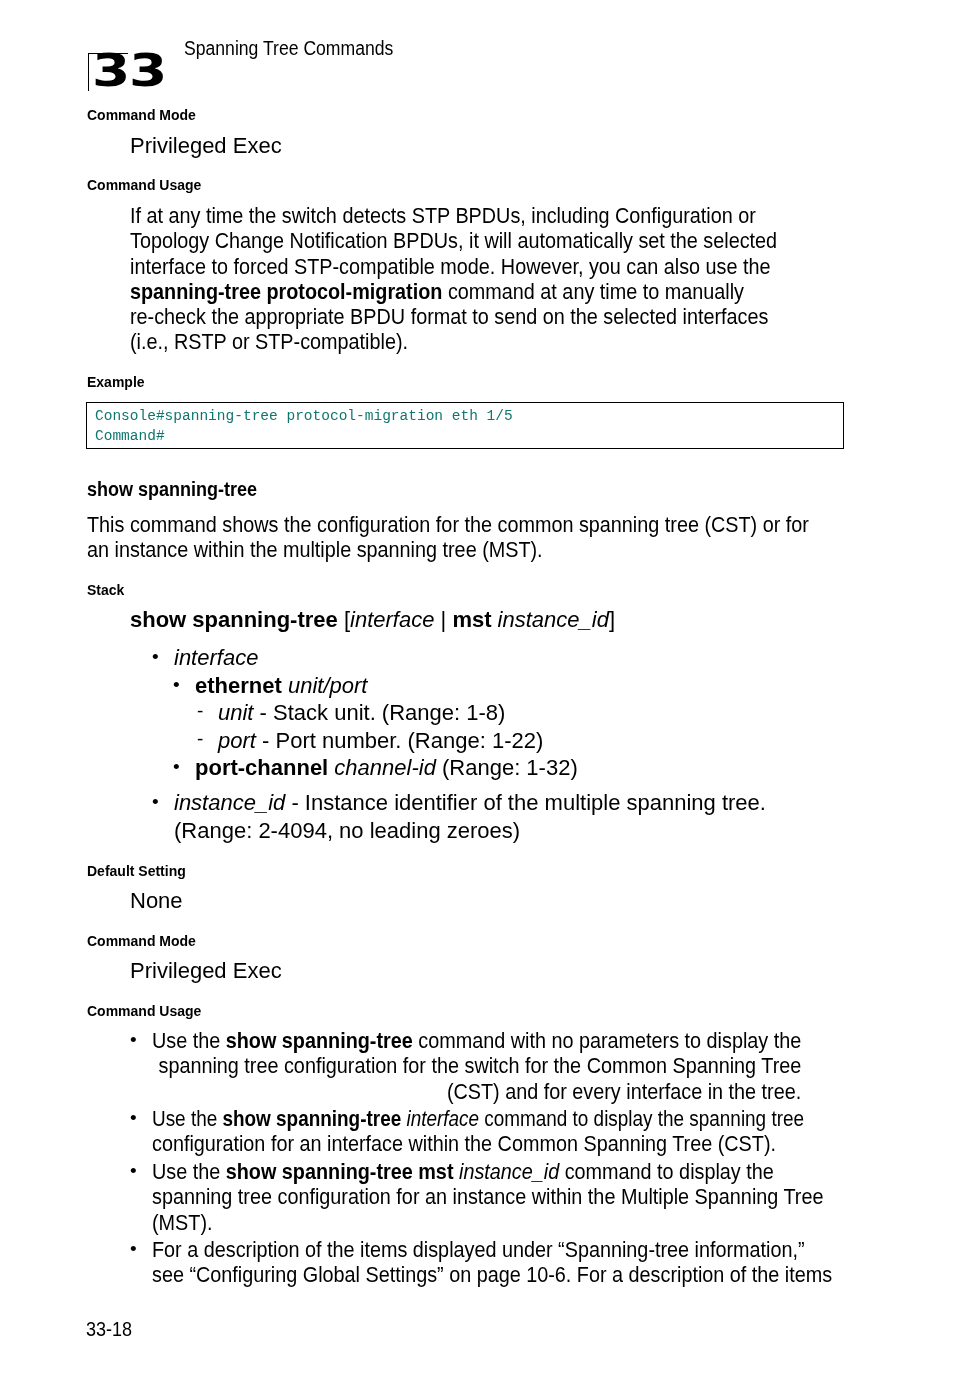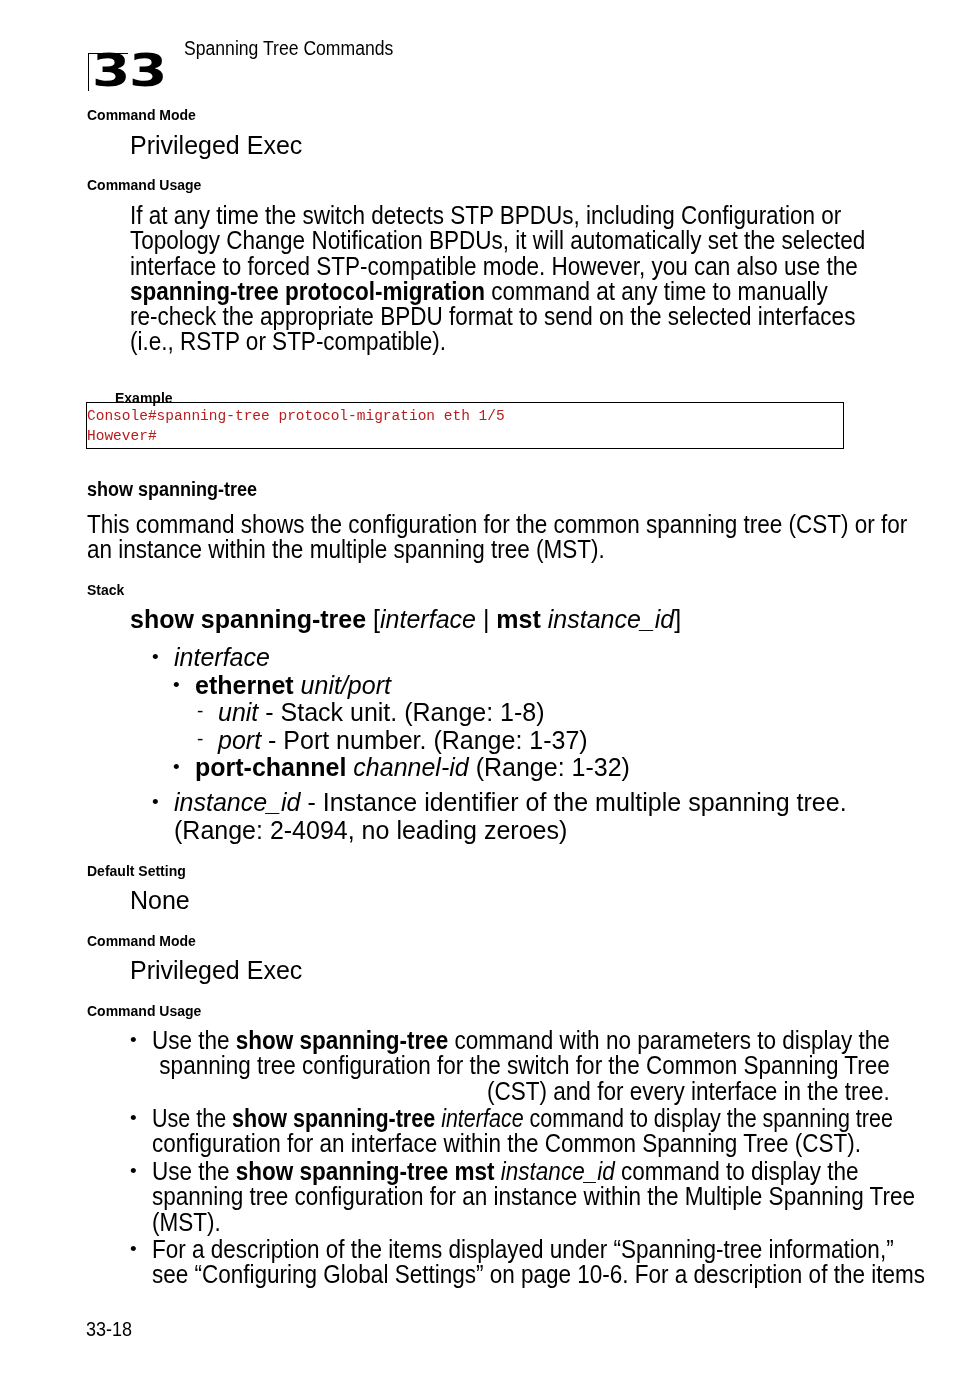--- a/index.html
+++ b/index.html
@@ -6,24 +6,24 @@
   body { width: 954px; height: 1388px; position: relative; overflow: hidden;
          font-family: "Liberation Sans", sans-serif; color: #000; }
   .abs { position: absolute; }
   .chap-box { left: 88px; top: 33px; width: 80px; height: 40px; margin-top: 20px; }
   .chap-box .bar-v { position: absolute; left: 0; top: 0; width: 1px; height: 38px; background:#000; }
   .chap-box .bar-h { position: absolute; left: 0; top: 0; width: 40px; height: 1px; background:#000; }
   .chap-num { position: absolute; left: 4px; top: -6px; font-family: "DejaVu Sans", sans-serif; font-weight: bold;
               font-size: 44px; letter-spacing: -1px; line-height: 48px; transform: scaleX(1.25); transform-origin: left top; }
   .chap-title { left: 184px; top: 37px; font-size: 20px; transform: scaleX(0.88); transform-origin: left top; }
   .h { font-weight: bold; font-size: 14px; line-height: 22px; }
-  .t { font-size: 25px; line-height: 25.3px; }
+  .t { font-size: 22px; line-height: 25.3px; }
   .cond { transform: scaleX(0.9); transform-origin: left top; white-space: nowrap; }
   .code-box { left: 86px; top: 402px; width: 758px; height: 47px; border: 1px solid #000; box-sizing: border-box; }
-  .code-line { font-family: "Liberation Mono", monospace; font-size: 14.5px; line-height: 20px; position: absolute; left: 0; color:#b91c1c; }
+  .code-line { font-family: "Liberation Mono", monospace; font-size: 14.5px; line-height: 20px; position: absolute; left: 8px; color:#0f766e; }
   .bullet { position: absolute; font-size: 19px; }
   b { font-weight: bold; }
   i { font-style: italic; }
 </style>
 </head>
 <body>
 
 <div class="abs chap-box">
   <div class="bar-v"></div>
     <div class="bar-h"></div>
@@ -37,24 +37,24 @@
 <div class="abs h" style="left:87px;top:174px;">Command Usage</div>
 <div class="abs t" style="left:130px;top:203px;">
   <div class="cond">If at any time the switch detects STP BPDUs, including Configuration or</div>
   <div class="cond">Topology Change Notification BPDUs, it will automatically set the selected</div>
   <div class="cond">interface to forced STP-compatible mode. However, you can also use the</div>
   <div class="cond"><b>spanning-tree protocol-migration</b> <span>command at any time to manually</span></div>
   <div class="cond">re-check the appropriate BPDU format to send on the selected interfaces</div>
   <div class="cond">(i.e., RSTP or STP-compatible).</div>
 </div>
 
-<div class="abs h" style="left:87px;top:387px;margin-left:28px;">Example</div>
+<div class="abs h" style="left:87px;top:371px;">Example</div>
 <div class="abs code-box">
   <div class="code-line" style="top:3px;">Console#spanning-tree protocol-migration eth 1/5</div>
-  <div class="code-line" style="top:23px;">However#</div>
+  <div class="code-line" style="top:23px;">Command#</div>
 </div>
 
 <div class="abs h cond" style="left:87px;top:478px;font-size:20px;">show spanning-tree</div>
 <div class="abs t" style="left:87px;top:512px;">
   <div class="cond">This command shows the configuration for the common spanning tree (CST) or for</div>
   <div class="cond">an instance within the multiple spanning tree (MST).</div>
 </div>
 
 <div class="abs h" style="left:87px;top:579px;">Stack</div>
 <div class="abs t" style="left:130px;top:607px;white-space:nowrap;">
@@ -64,21 +64,21 @@
 <span class="bullet" style="left:152px;top:646px;">•</span>
 <div class="abs t" style="left:174px;top:645px;"><i>interface</i></div>
 
 <span class="bullet" style="left:173px;top:674px;">•</span>
 <div class="abs t" style="left:195px;top:673px;white-space:nowrap;"><b>ethernet</b><i> unit/port</i></div>
 
 <span class="bullet" style="left:197px;top:700px;">-</span>
 <div class="abs t" style="left:218px;top:700px;white-space:nowrap;"><i>unit</i><span> - Stack unit. (Range: 1-8)</span></div>
 
 <span class="bullet" style="left:197px;top:728px;">-</span>
-<div class="abs t" style="left:218px;top:728px;white-space:nowrap;"><i>port</i><span> - Port number. (Range: 1-37)</span></div>
+<div class="abs t" style="left:218px;top:728px;white-space:nowrap;"><i>port</i><span> - Port number. (Range: 1-22)</span></div>
 
 <span class="bullet" style="left:173px;top:756px;">•</span>
 <div class="abs t" style="left:195px;top:755px;white-space:nowrap;"><b>port-channel</b><i> channel-id</i><span> (Range: 1-32)</span></div>
 
 <span class="bullet" style="left:152px;top:791px;">•</span>
 <div class="abs t" style="left:174px;top:790px;white-space:nowrap;"><i>instance_id</i><span> - Instance identifier of the multiple spanning tree.</span></div>
 <div class="abs t" style="left:174px;top:818px;">(Range: 2-4094, no leading zeroes)</div>
 
 <div class="abs h" style="left:87px;top:860px;">Default Setting</div>
 <div class="abs t" style="left:130px;top:888px;">None</div>

